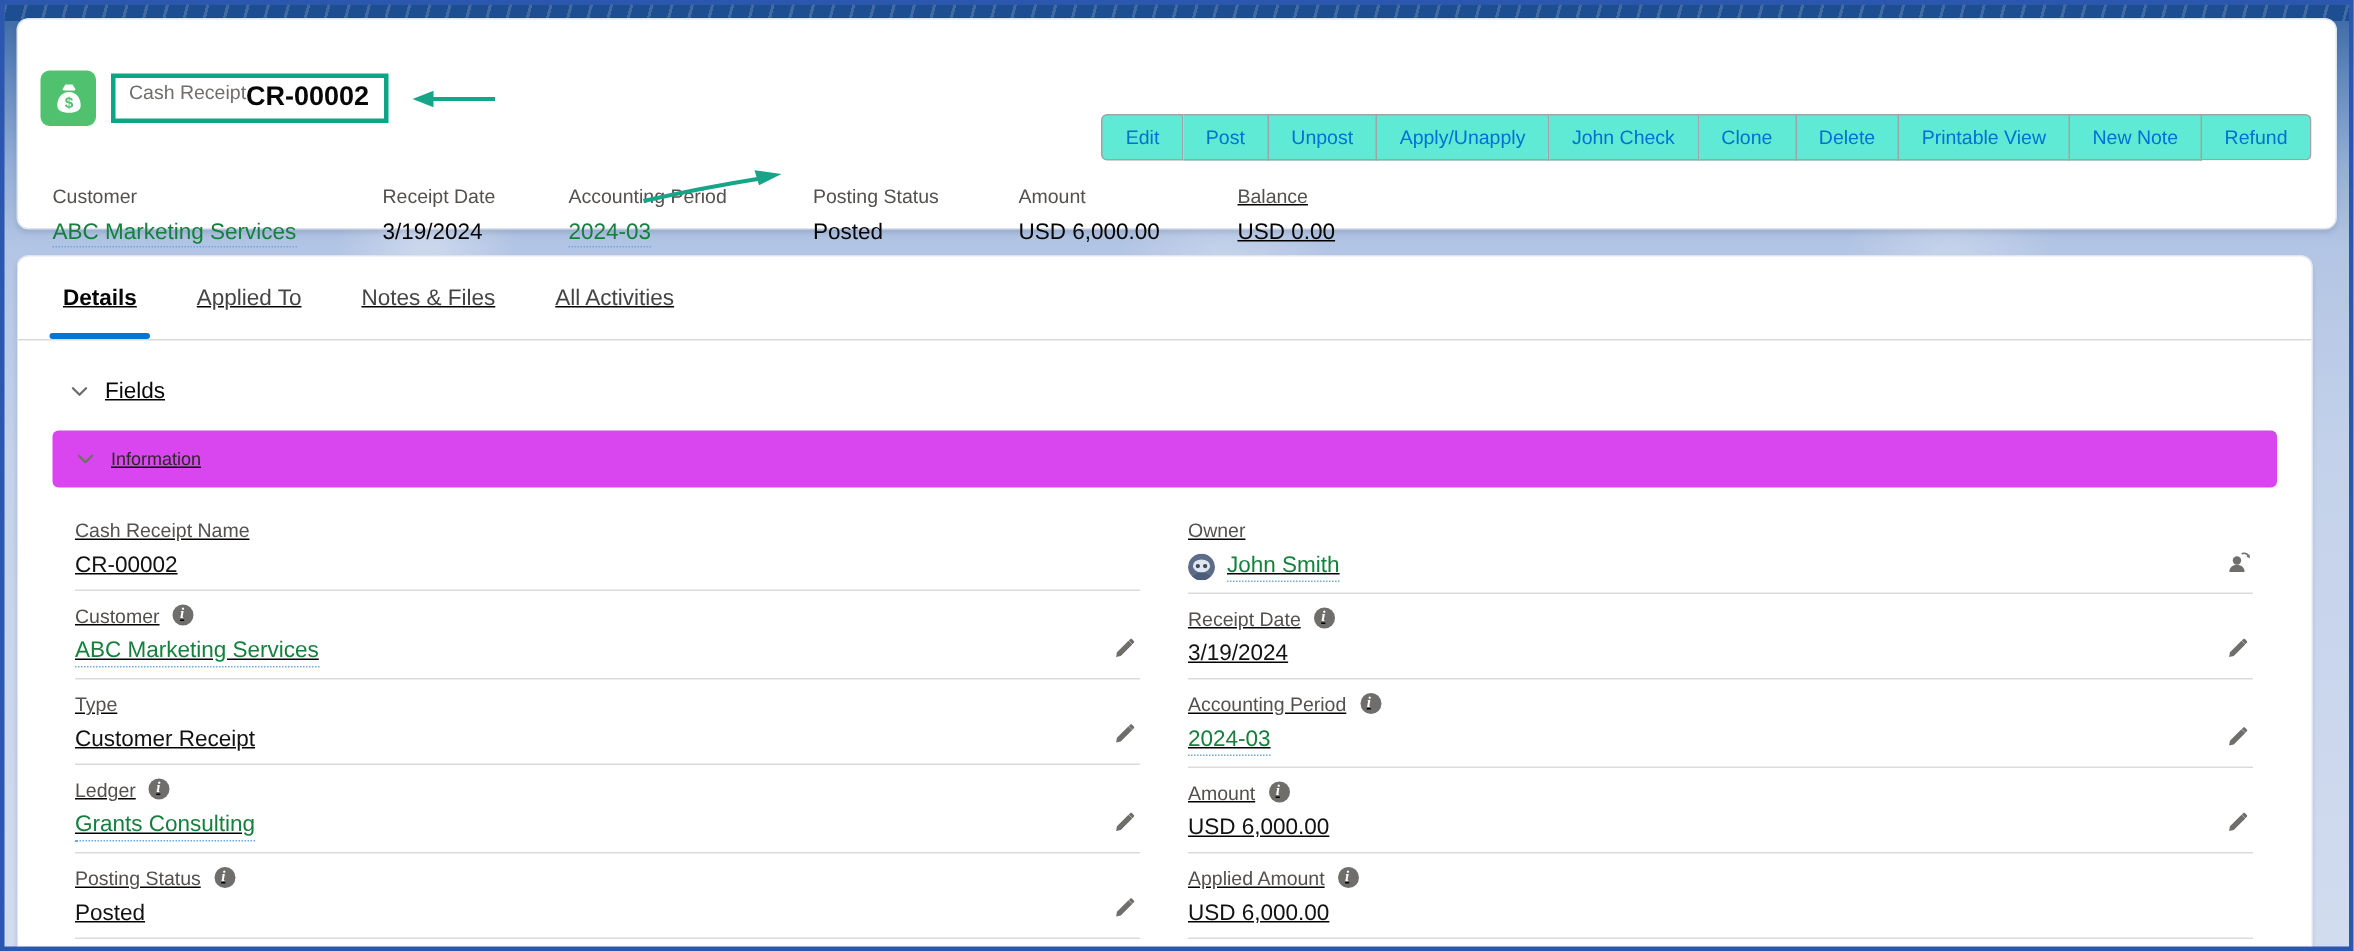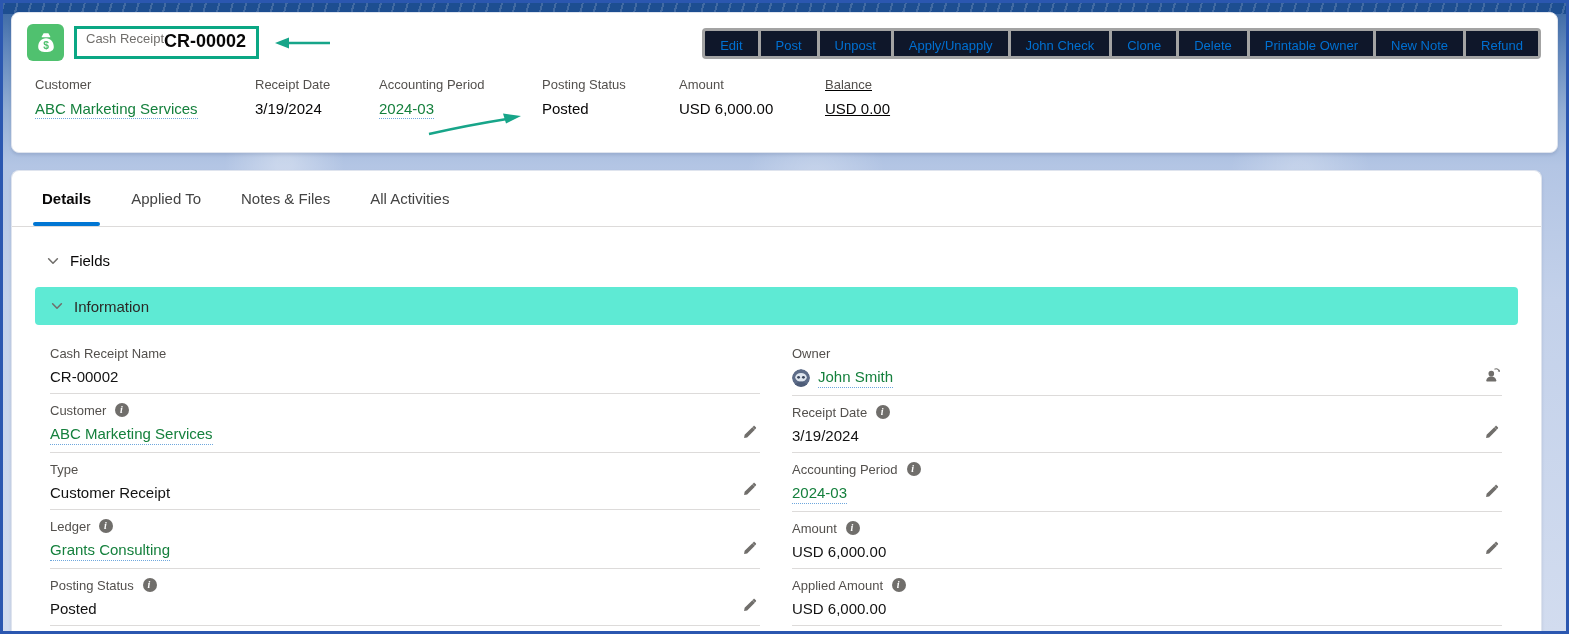--- a/index.html
+++ b/index.html
@@ -27,42 +27,42 @@
       radial-gradient(circle at 83% 158px, rgba(255,255,255,.22) 0 10px, transparent 70px);
   }
 
   .card {
     position: relative;
     background: #fff;
     border: 1px solid #dfe4ee;
     box-shadow: 0 2px 3px rgba(30,50,90,.12);
   }
   .card.header-card { margin: 9px 8px 0 8px; height: 141px; border-radius: 8px; padding: 11px 16px 0 15px; }
-  .card.main-card   { margin: 17px 24px 0 8px; height: 461px; border-radius: 8px 8px 0 0; border-bottom: none; overflow: hidden; }
+  .card.main-card   { margin: 17px 24px 0 8px; height: 461px; border-radius: 8px 8px 0 0; border-bottom: none; overflow: hidden; text-decoration: underline; }
 
   
   .title-row { display: flex; align-items: center; }
   .record-icon {
     width: 37px; height: 37px; border-radius: 6px; background: #50c16f;
     display: flex; align-items: center; justify-content: center; flex: 0 0 auto;
   }
   .record-icon svg { width: 26px; height: 26px; }
   .title-box {
     margin-left: 10px; border: 3px solid #0ba784; padding: 2px 10px 4px 9px;
     display: flex; flex-direction: row; min-width: 100px;
   }
   .obj-label { font-size: 13px; color: #706e6b; line-height: 16px; }
   .record-name { font-size: 18px; font-weight: bold; color: #080707; line-height: 21px; }
   .arrow-left { margin-left: 14px; }
 
   .btn-bar { margin-left: auto; display: flex; align-self: flex-start; margin-top: 4px; }
   .btn {
     height: 31px; line-height: 29px; padding: 0 15px; font-size: 13px;
-    color: #0070d2; background: #0f172a; border: 3px solid #a3a3a3; cursor: pointer;
-    white-space: nowrap; font-family: "Liberation Sans", sans-serif;
+    color: #0070d2; background: #5eead4; border: 1px solid #a3a3a3; cursor: pointer;
+    white-space: nowrap; font-family: "Liberation Sans", sans-serif; margin-top: 48px;
   }
   .btn:not(:first-child) { border-left: none; }
   .btn:first-child { border-radius: 4px 0 0 4px; }
   .btn:last-child  { border-radius: 0 4px 4px 0; }
 
   
   .summary-row { display: flex; margin-top: 15px; padding-left: 8px; }
   .sum-col { display: flex; flex-direction: column; }
   .sum-col.c1 { width: 220px; } .sum-col.c2 { width: 124px; }
   .sum-col.c3 { width: 163px; } .sum-col.c4 { width: 137px; }
@@ -81,23 +81,23 @@
   .tab.active { font-weight: bold; color: #080707; }
   .tab.active::after {
     content: ""; position: absolute; left: 11px; right: 11px; bottom: 0;
     height: 4px; border-radius: 3px; background: #0176d3;
   }
 
   
   .fields-header { display: flex; align-items: center; gap: 10px; margin: 25px 0 0 34px; font-size: 15px; color: #080707; cursor: pointer; }
   .chevron { width: 14px; height: 14px; flex: 0 0 auto; }
   .info-bar {
-    margin: 18px 23px 0 23px; height: 38px; background: #5eead4; border-radius: 4px;
+    margin: 18px 23px 0 23px; height: 38px; background: #d946ef; border-radius: 4px;
     display: flex; align-items: center; gap: 10px; padding-left: 15px;
-    font-size: 15px; color: #2b2826; cursor: pointer;
+    font-size: 12px; color: #2b2826; cursor: pointer;
   }
 
   .detail-grid { display: flex; gap: 32px; margin: 12px 39px 0 38px; }
   .dcol { flex: 1 1 0; }
   .frow { position: relative; border-bottom: 1px solid #dddbda; padding: 9px 30px 7px 0; min-height: 51px; }
   .flabel { display: flex; align-items: flex-start; gap: 9px; font-size: 13px; color: #53504d; line-height: 16px; }
   .fvalue { margin-top: 5px; font-size: 15px; color: #121212; line-height: 19px; display: flex; align-items: center; gap: 8px; }
   .info-icon {
     width: 14px; height: 14px; border-radius: 50%; background: #706e6b; color: #fff;
     font-size: 10px; font-family: "Liberation Serif", serif; font-style: italic; font-weight: bold;
@@ -133,21 +133,21 @@
     </svg>
 
     <div class="btn-bar">
       <button class="btn">Edit</button>
       <button class="btn">Post</button>
       <button class="btn">Unpost</button>
       <button class="btn">Apply/Unapply</button>
       <button class="btn">John Check</button>
       <button class="btn">Clone</button>
       <button class="btn">Delete</button>
-      <button class="btn">Printable Owner</button>
+      <button class="btn">Printable View</button>
       <button class="btn">New Note</button>
       <button class="btn">Refund</button>
     </div>
   </div>
 
   <div class="summary-row">
     <div class="sum-col c1">
       <span class="sum-label">Customer</span>
       <span class="sum-value"><a class="rec-link">ABC Marketing Services</a></span>
     </div>

